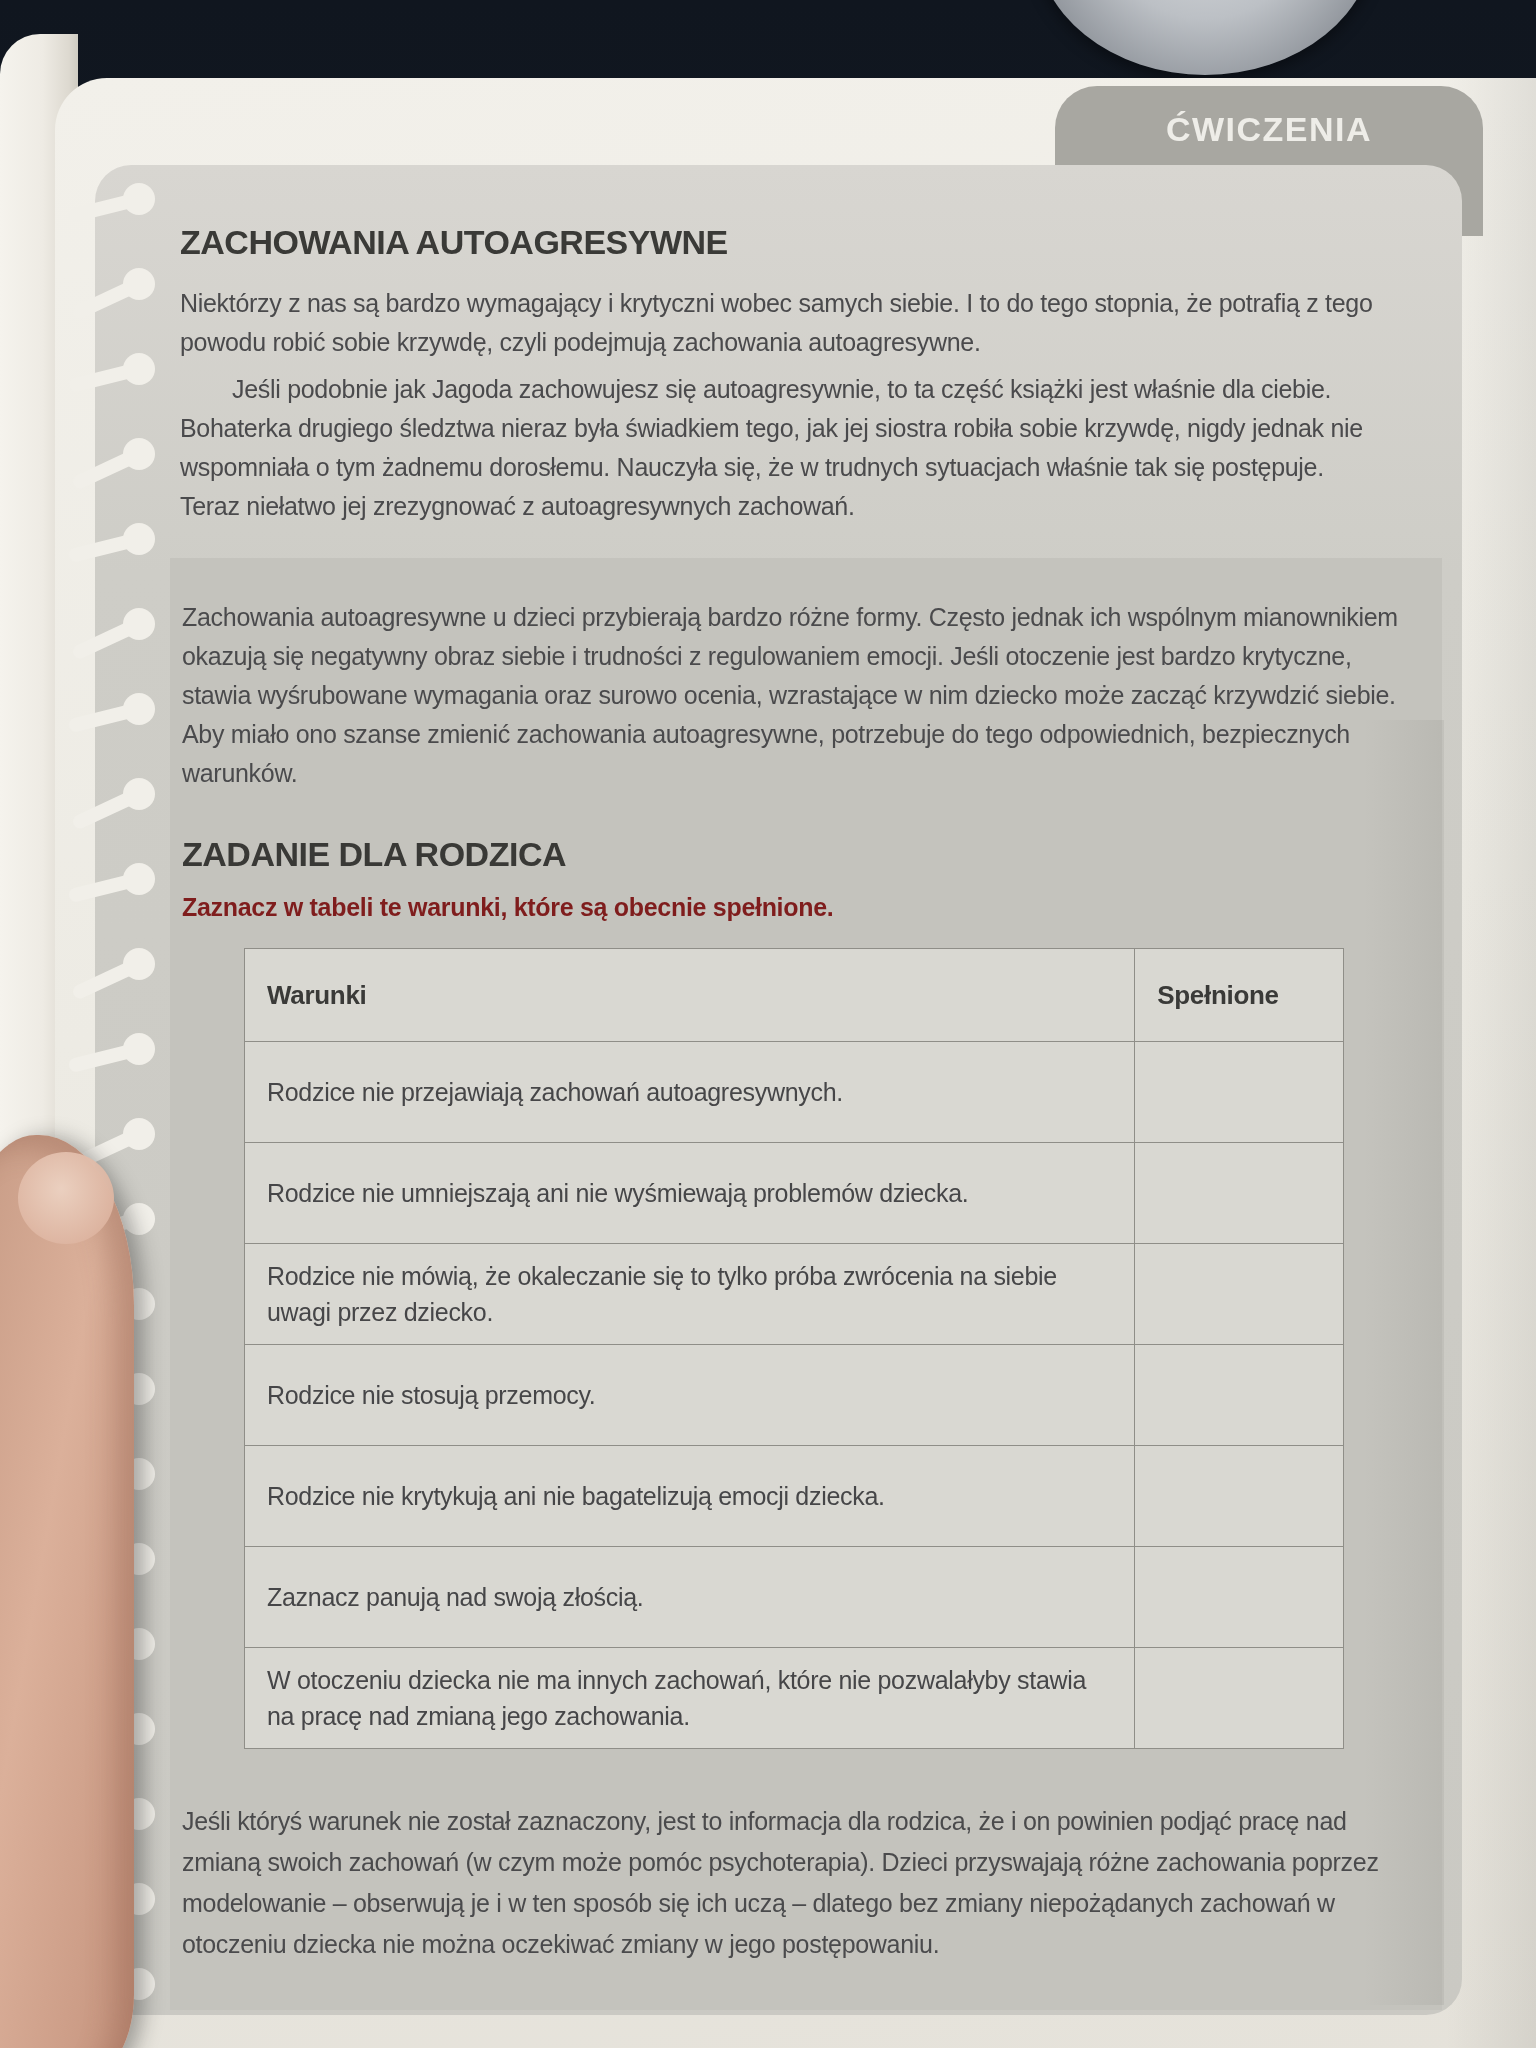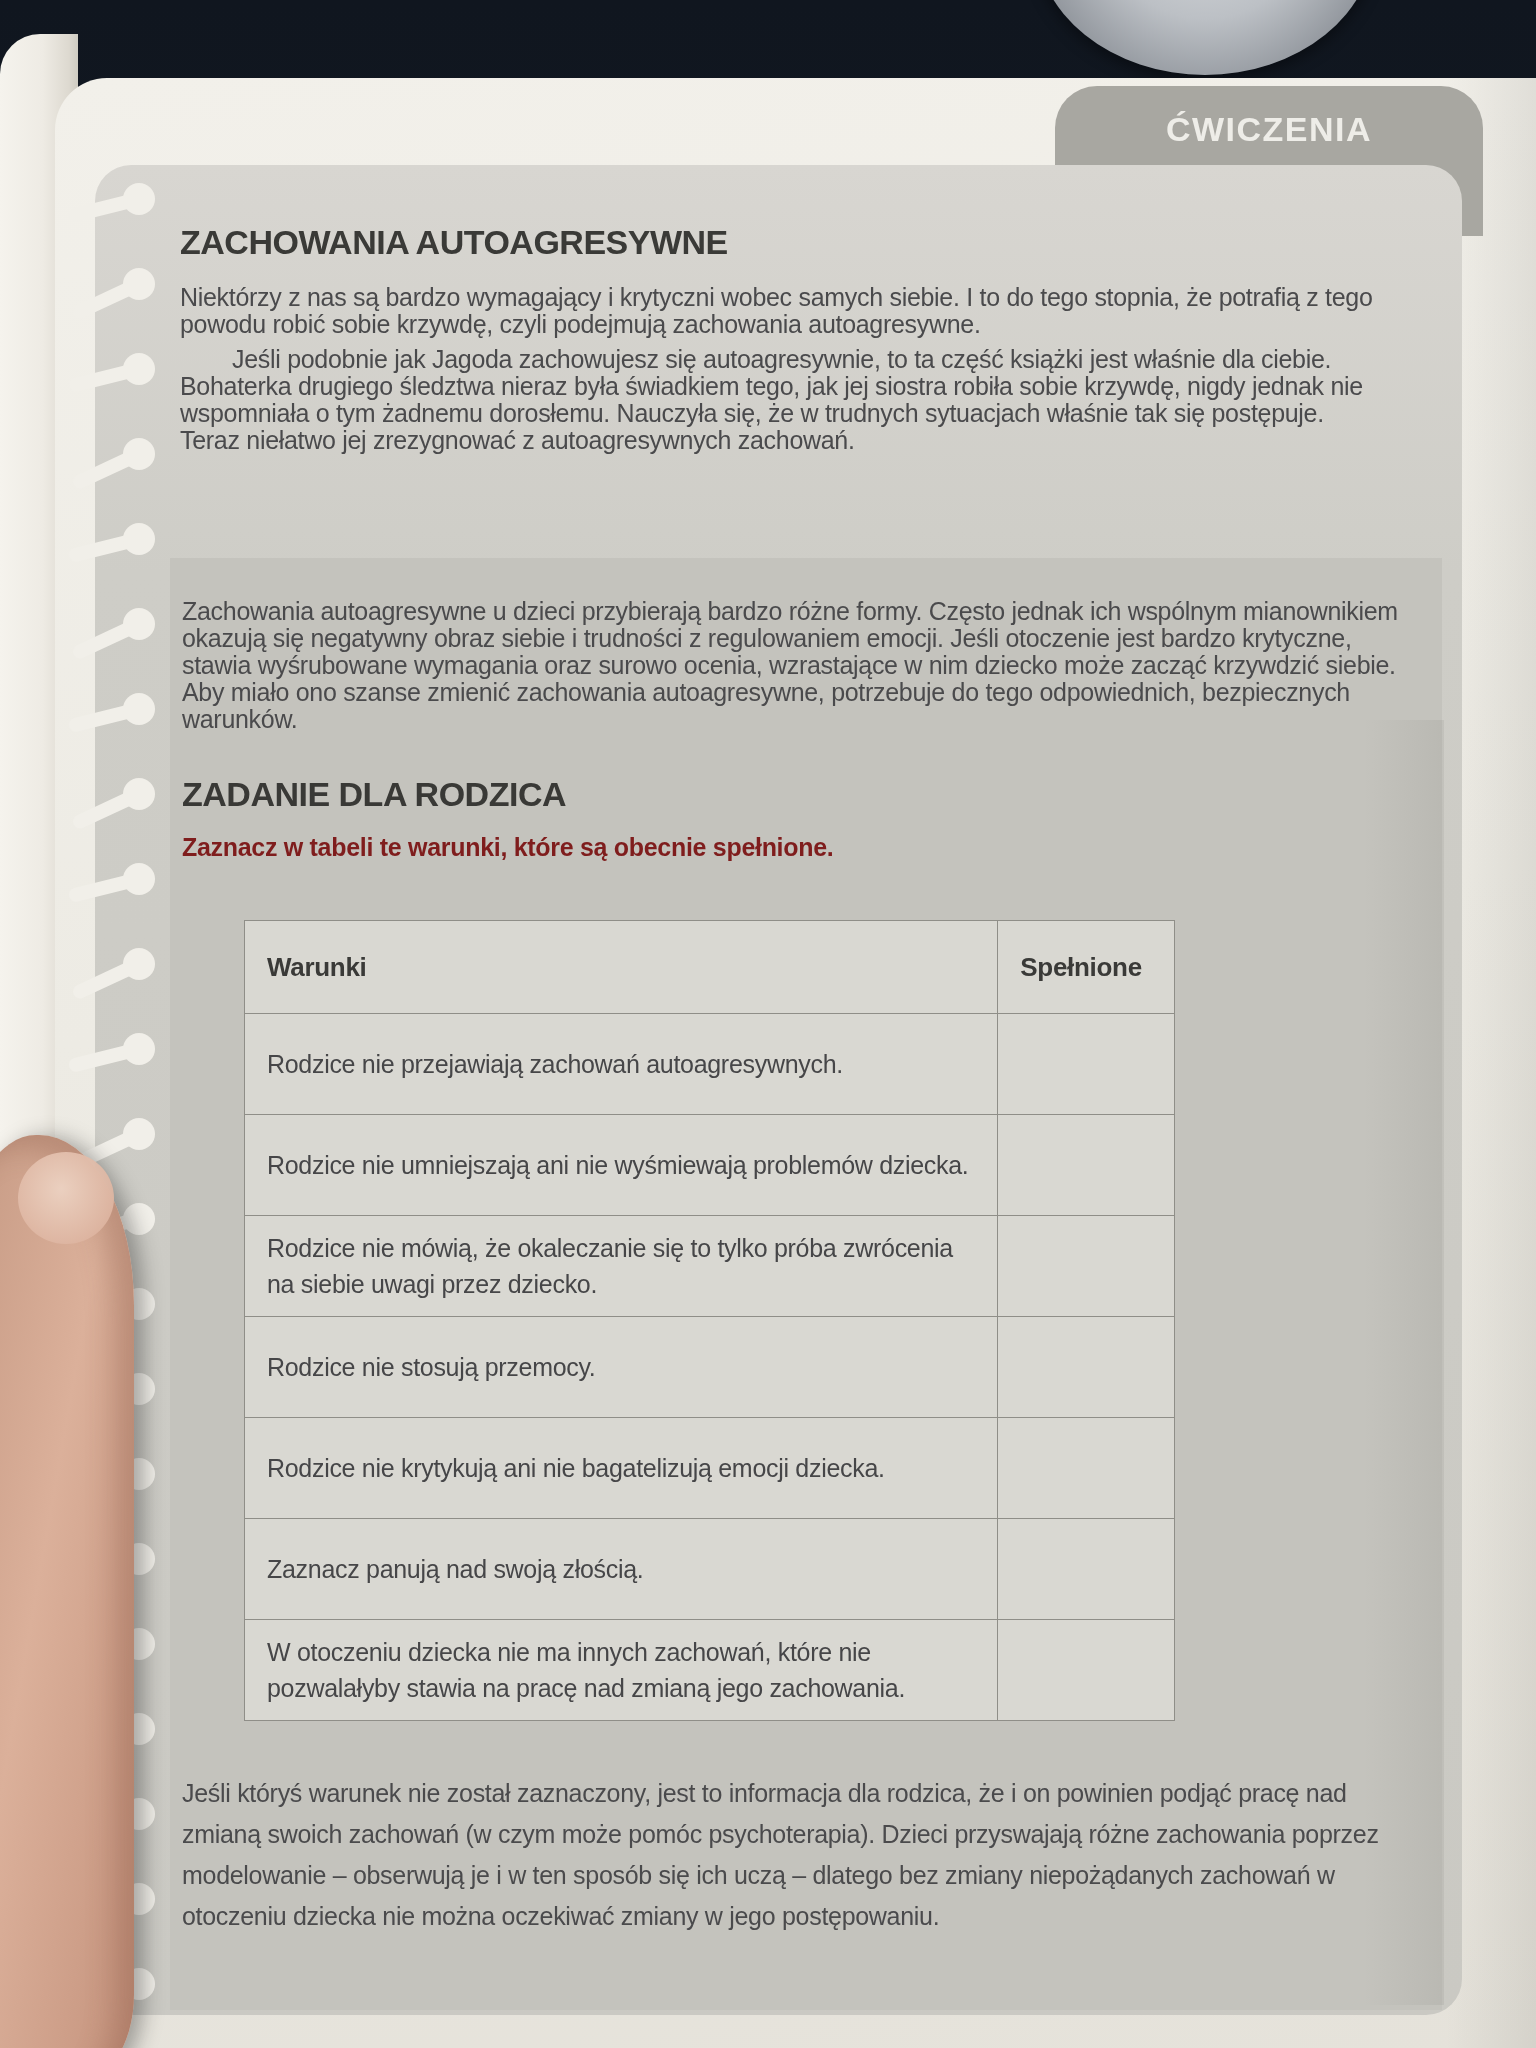--- a/index.html
+++ b/index.html
@@ -45,40 +45,40 @@
     content:"";position:absolute;right:18px;top:30%;bottom:10px;width:80px;
     background:linear-gradient(to right,rgba(0,0,0,0) 0%,rgba(80,80,74,.09) 100%);
     pointer-events:none;
   }
   .spiral{position:absolute;left:-30px;top:12px;z-index:5;}
   .content{position:relative;width:100%;height:100%;box-sizing:border-box;padding:58px 75px 0 85px;}
   h1.title{
     margin:0;font-size:34px;font-weight:bold;color:#3a3a37;letter-spacing:-.5px;
   }
   p.body-par{
-    margin:0;font-size:25px;line-height:27px;color:#4a4a4c;letter-spacing:-.3px;
+    margin:0;font-size:25px;line-height:39px;color:#4a4a4c;letter-spacing:-.3px;
   }
   p.intro-1{margin-top:22px;}
   p.intro-2{margin-top:8px;text-indent:52px;}
   .section-box{
     position:absolute;left:75px;right:20px;top:393px;bottom:5px;
     background:#c4c3bd;box-sizing:border-box;padding:0 16px 0 12px;overflow:hidden;
   }
   h2.section-heading{
     margin:26px 0 0 0;font-size:32px;font-weight:bold;color:#393936;letter-spacing:-.5px;
   }
   p.section-par{margin-top:40px;}
   h3.task-heading{
     margin:42px 0 0 0;font-size:34px;font-weight:bold;color:#393936;letter-spacing:-.5px;
   }
   p.instruction{
     margin:16px 0 0 0;font-size:25px;font-weight:bold;color:#7f1d1d;letter-spacing:-.3px;line-height:34px;
   }
   table.cond{
-    margin:56px 0 0 62px;width:931px;border-collapse:collapse;table-layout:fixed;
+    margin:24px 0 0 62px;width:1100px;border-collapse:collapse;table-layout:fixed;
   }
   table.cond th,table.cond td{
     background:#d9d8d2;border:1px solid #8f8e88;
     font-size:25px;color:#464648;letter-spacing:-.3px;
     padding:10px 22px;vertical-align:middle;line-height:36px;
   }
   table.cond th{height:72px;font-weight:bold;color:#3a3a38;text-align:left;font-size:26px;}
   table.cond td.cond-cell{height:80px;}
   table.cond col.c1{width:81%;}
   table.cond col.c2{width:19%;}

